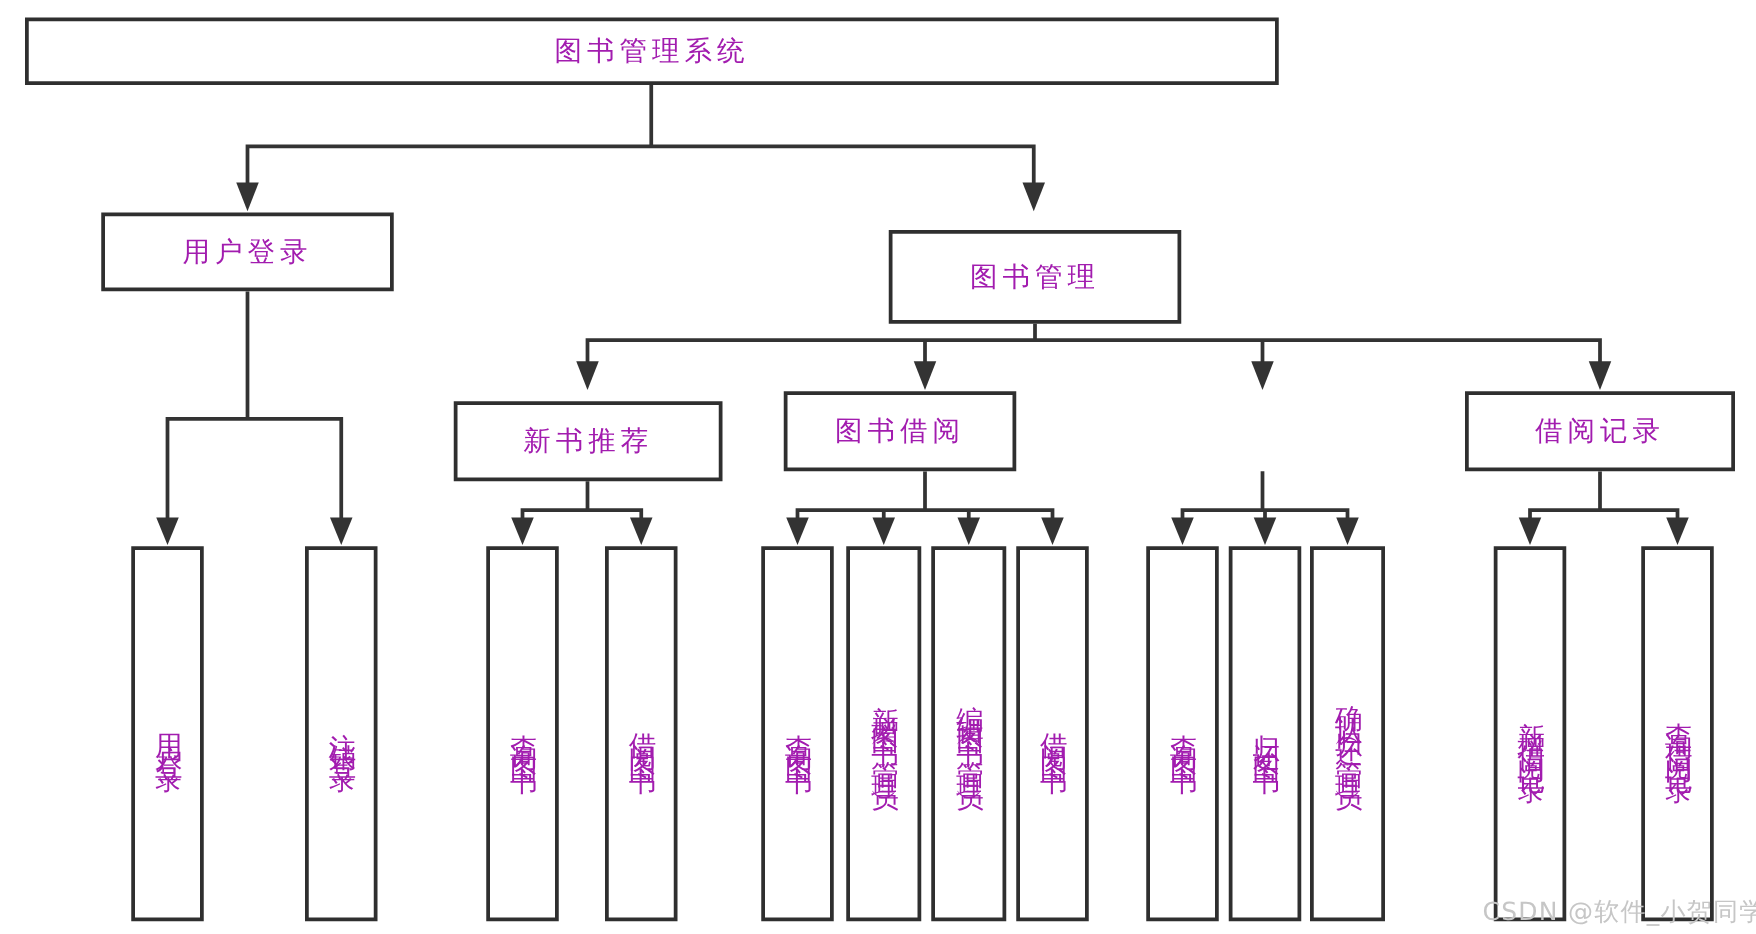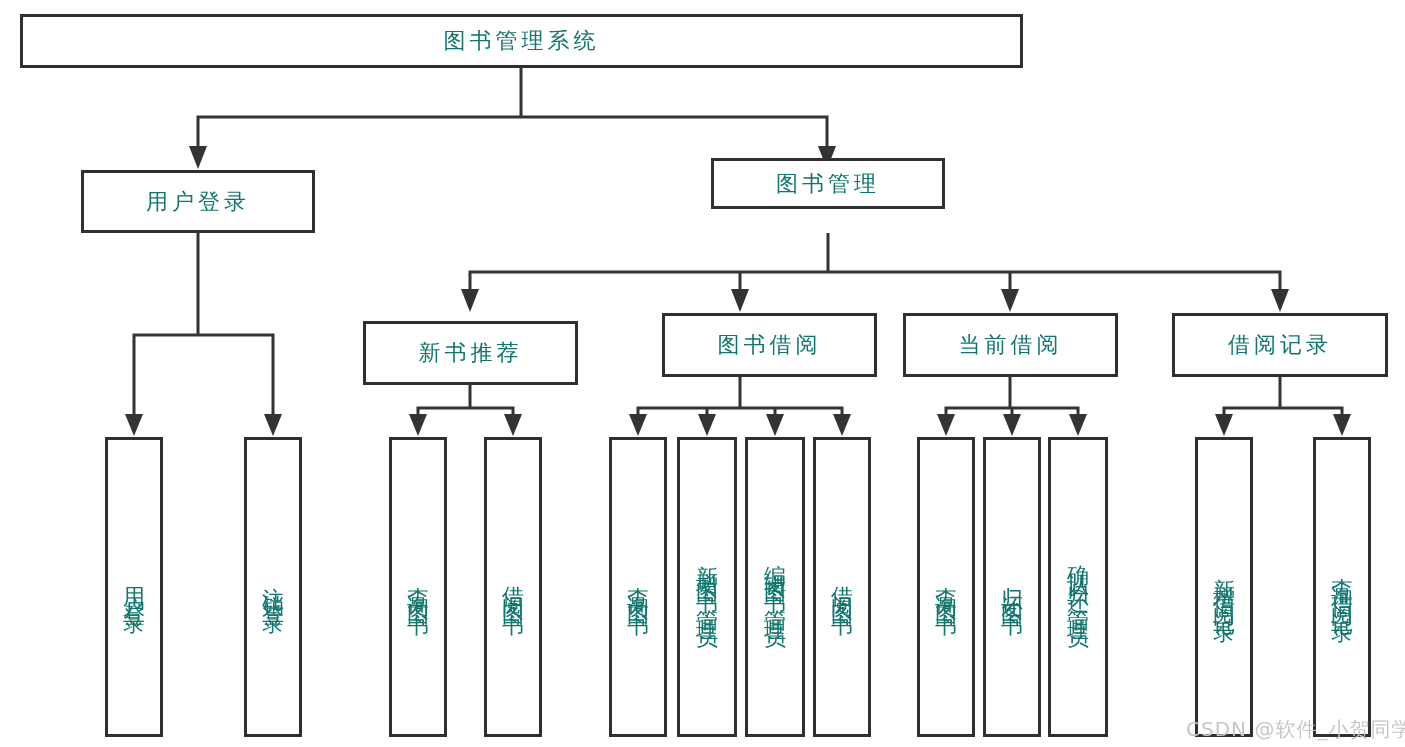--- a/index.html
+++ b/index.html
@@ -13,21 +13,21 @@
   .wires{position:absolute;left:0;top:0;z-index:1;}
   .node{
     position:absolute;
     z-index:2;
     box-sizing:border-box;
     background:#ffffff;
     border:3px solid #2f2f2f;
     display:flex;
     align-items:center;
     justify-content:center;
-    color:#0f766e;
+    color:#a21caf;
   }
   .node.h .lbl{
     font-size:22px;
     letter-spacing:4px;
     white-space:nowrap;
   }
   .node.v .lbl{
     writing-mode:vertical-rl;
     text-orientation:mixed;
     font-size:22px;
@@ -106,32 +106,29 @@
     </g>
   </svg>
 
   <div class="node h" style="left:20px;top:14px;width:1003px;height:54px">
     <span class="lbl">图书管理系统</span>
   </div>
 
   <div class="node h" style="left:81px;top:170px;width:234px;height:63px">
     <span class="lbl">用户登录</span>
   </div>
-  <div class="node h" style="left:711px;top:158px;width:234px;height:51px">
+  <div class="node h" style="left:711px;top:184px;width:234px;height:75px">
     <span class="lbl">图书管理</span>
   </div>
 
   <div class="node h" style="left:363px;top:321px;width:215px;height:64px">
     <span class="lbl">新书推荐</span>
   </div>
-  <div class="node h" style="left:662px;top:313px;width:215px;height:64px">
+  <div class="node h" style="left:627px;top:313px;width:186px;height:64px">
     <span class="lbl">图书借阅</span>
-  </div>
-  <div class="node h" style="left:903px;top:313px;width:215px;height:64px">
-    <span class="lbl">当前借阅</span>
   </div>
   <div class="node h" style="left:1172px;top:313px;width:216px;height:64px">
     <span class="lbl">借阅记录</span>
   </div>
 
   <div class="node v" style="left:105px;top:437px;width:58px;height:300px">
     <span class="lbl">用户登录</span>
   </div>
   <div class="node v" style="left:244px;top:437px;width:58px;height:300px">
     <span class="lbl">注销登录</span>

